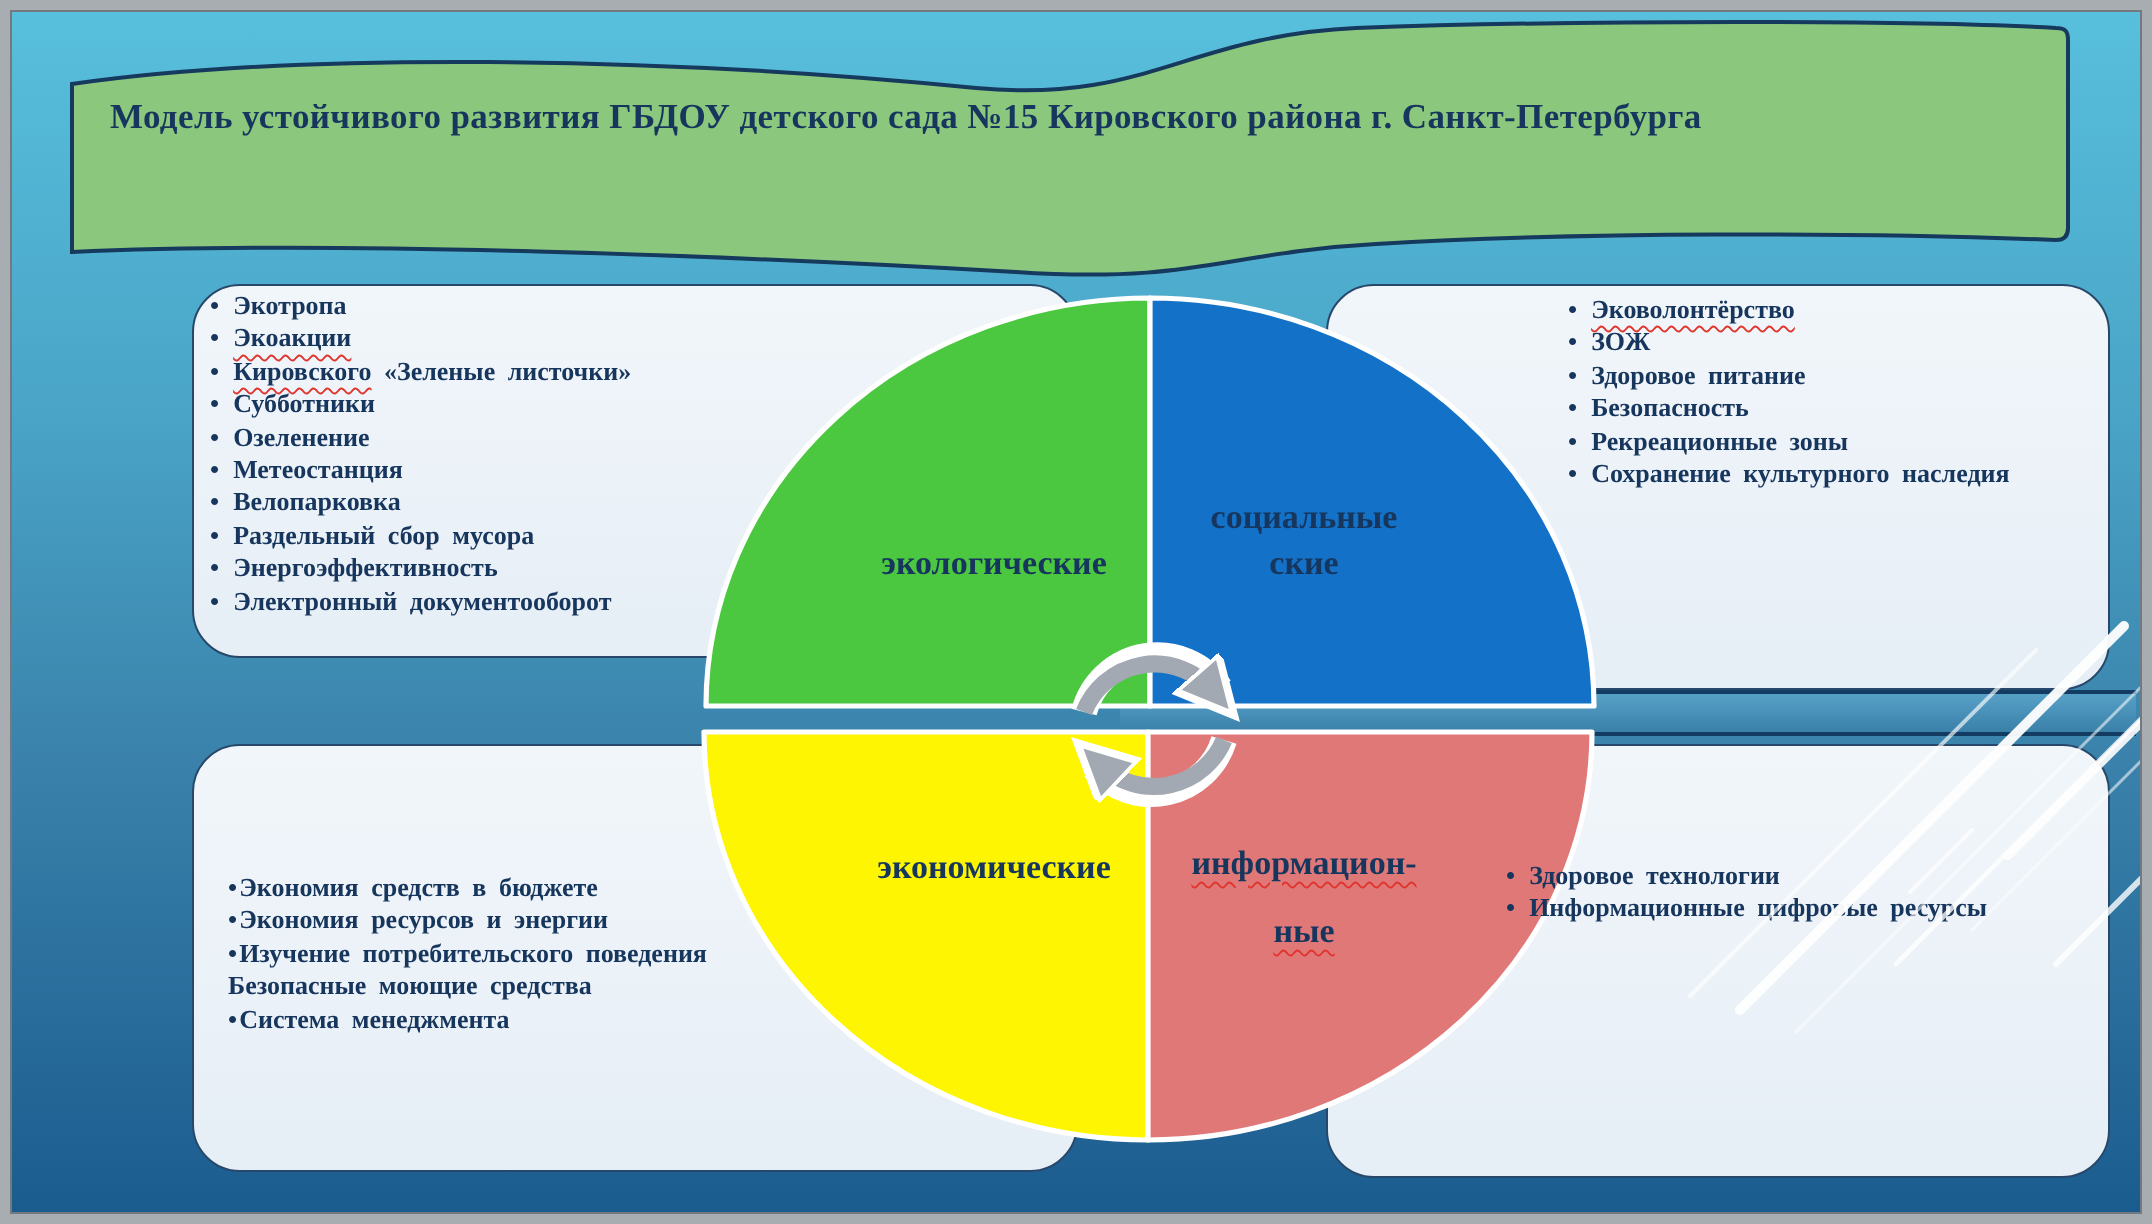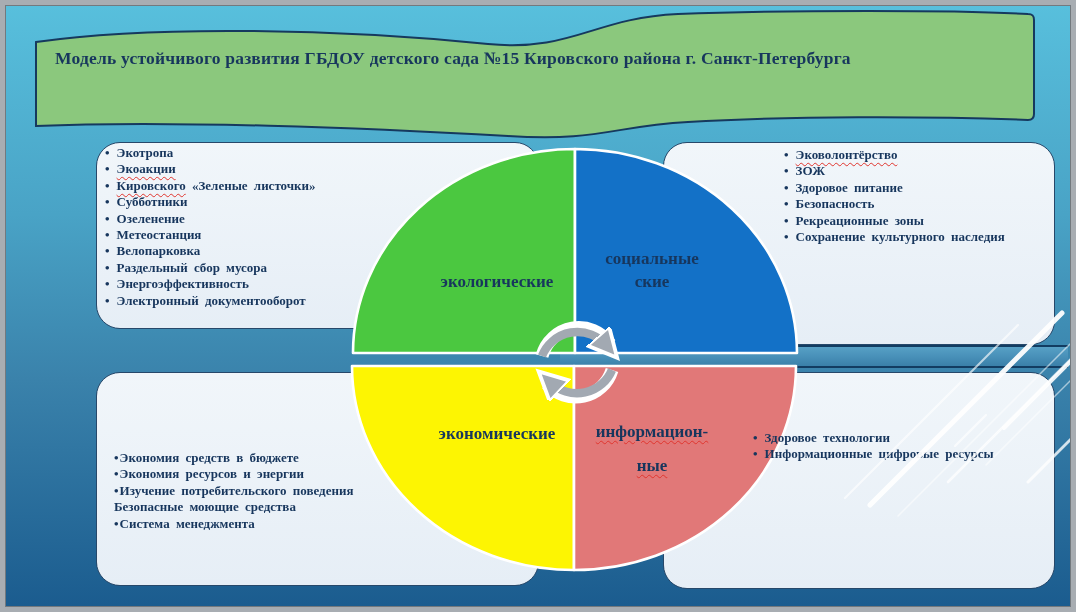--- a/index.html
+++ b/index.html
@@ -33,21 +33,21 @@
   .q-blue{fill:var(--quadrant-blue,#1371c7);}
   .q-yellow{fill:var(--quadrant-yellow,#fdf502);}
   .q-salmon{fill:var(--quadrant-salmon,#e17878);}
   .arrow-under{fill:none;stroke:#ffffff;stroke-width:13;}
   .arrow-over{fill:none;stroke:#a2a9b2;stroke-width:8.5;}
 
   
   .list{position:absolute;z-index:5;color:var(--text-navy,#17365d);font-size:13px;line-height:16.4px;word-spacing:3px;}
   .list-tl{left:105px;top:145px;width:420px;}
   .list-tr{left:784px;top:147px;width:265px;}
-  .list-bl{left:114px;top:450px;width:360px;}
+  .list-bl{left:114px;top:436px;width:360px;}
   .list-br{left:753px;top:430px;width:300px;}
   .li{white-space:nowrap;}
   .blt{margin-right:7px;}
   .tight .blt{margin-right:1px;}
 
   
   .qlabel{position:absolute;z-index:5;width:200px;text-align:center;color:var(--text-navy,#17365d);font-size:17px;}
   .qlabel-eco{left:397px;top:271px;line-height:22px;}
   .qlabel-soc{left:552px;top:247px;line-height:23px;}
   .qlabel-econ{left:397px;top:423px;line-height:22px;}

